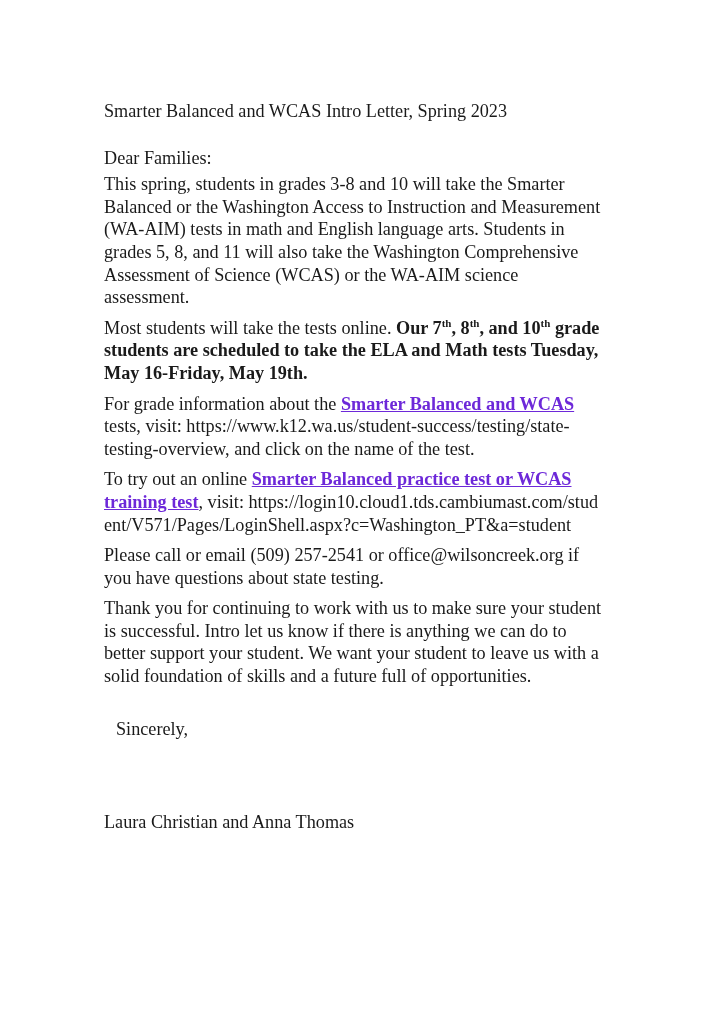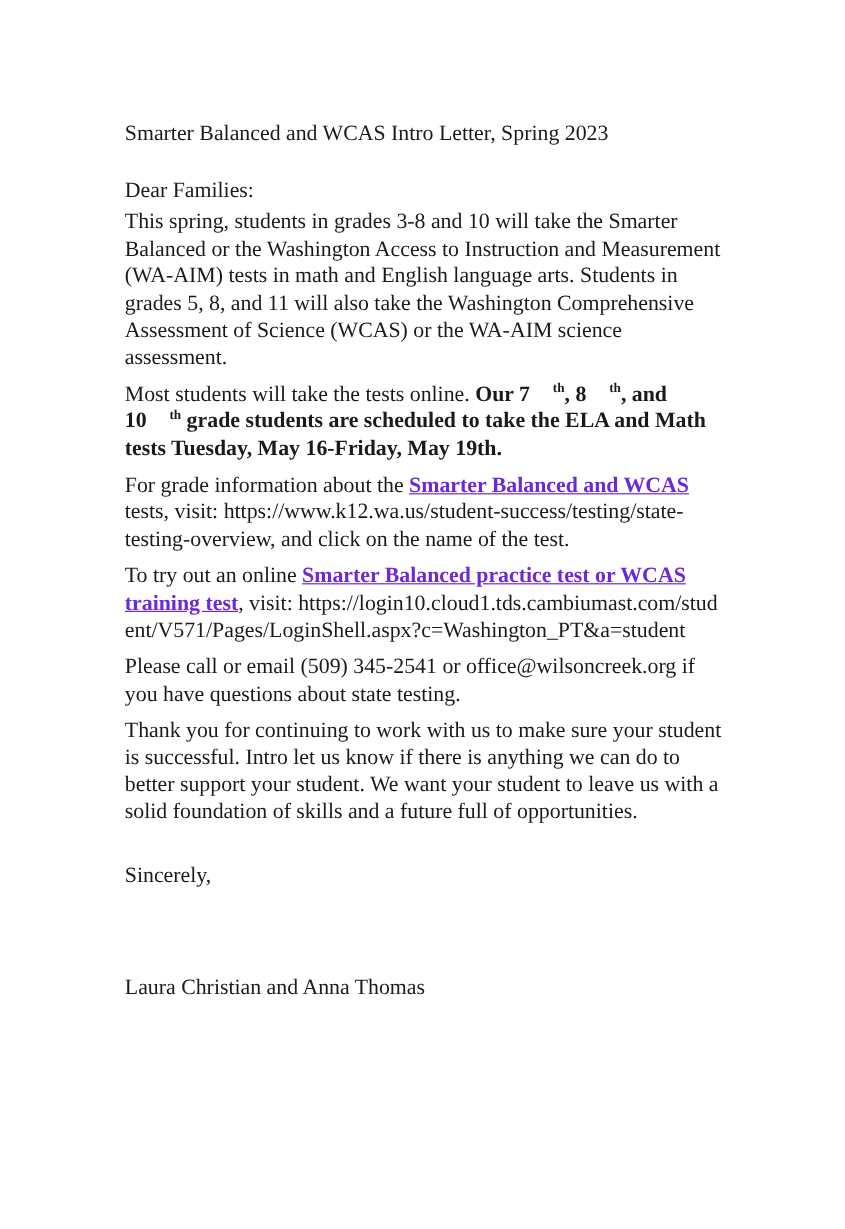--- a/index.html
+++ b/index.html
@@ -38,24 +38,24 @@
     text-align: justify;
   }
   a {
     color: #6d28d9;
     text-decoration: underline;
     font-weight: bold;
   }
   b sup {
     font-size: 11px;
     line-height: 0;
-    margin-left: 19px;
   }
   .closing {
     margin-top: 30px;
+    margin-left: 12px;
   }
   .signature {
     margin-top: 71px;
   }
 </style>
 </head>
 <body>
 
 <div class="page">
   <div class="title">Smarter Balanced and WCAS Intro Letter, Spring 2023</div>
@@ -70,20 +70,20 @@
   </p>
 
   <p>
     <span>For grade information about the </span><a href="#">Smarter Balanced and WCAS</a><span> tests, visit: https://www.k12.wa.us/student-success/testing/state-testing-overview, and click on the name of the test.</span>
   </p>
 
   <p>
     <span>To try out an online </span><a href="#">Smarter Balanced practice test or WCAS training test</a><span style="word-break: break-all;">, visit: https://login10.cloud1.tds.cambiumast.com/student/V571/Pages/LoginShell.aspx?c=Washington_PT&amp;a=student</span>
   </p>
 
-  <p>Please call or email (509) 345-2541 or office@wilsoncreek.org if you have questions about state testing.</p>
+  <p>Please call or email (509) 257-2541 or office@wilsoncreek.org if you have questions about state testing.</p>
 
   <p>Thank you for continuing to work with us to make sure your student is successful. Intro let us know if there is anything we can do to better support your student. We want your student to leave us with a solid foundation of skills and a future full of opportunities.</p>
 
   <p class="closing">Sincerely,</p>
 
   <p class="signature">Laura Christian and Anna Thomas</p>
 </div>
 
 </body></html>

